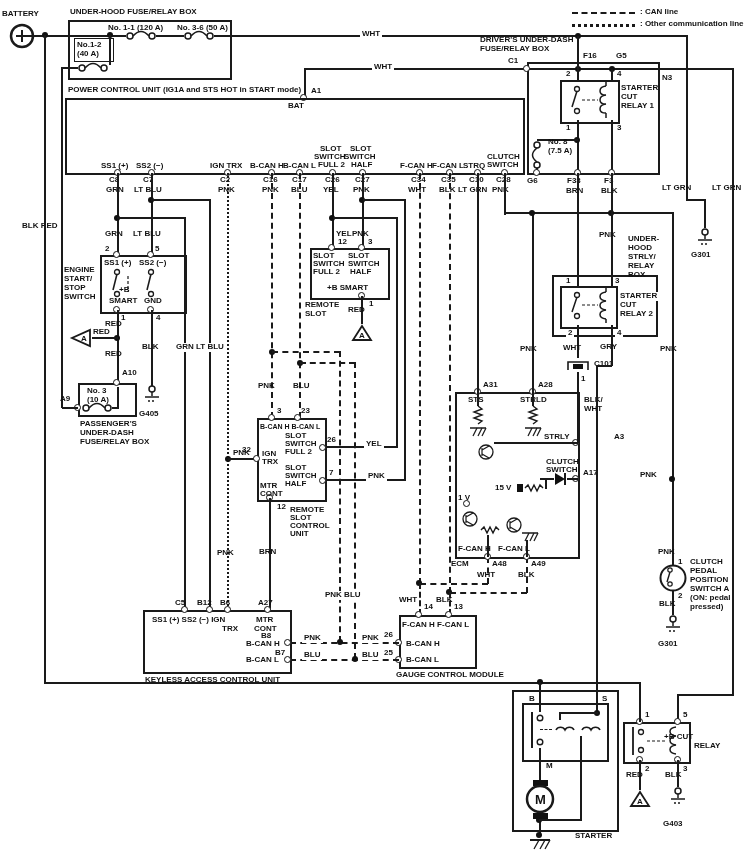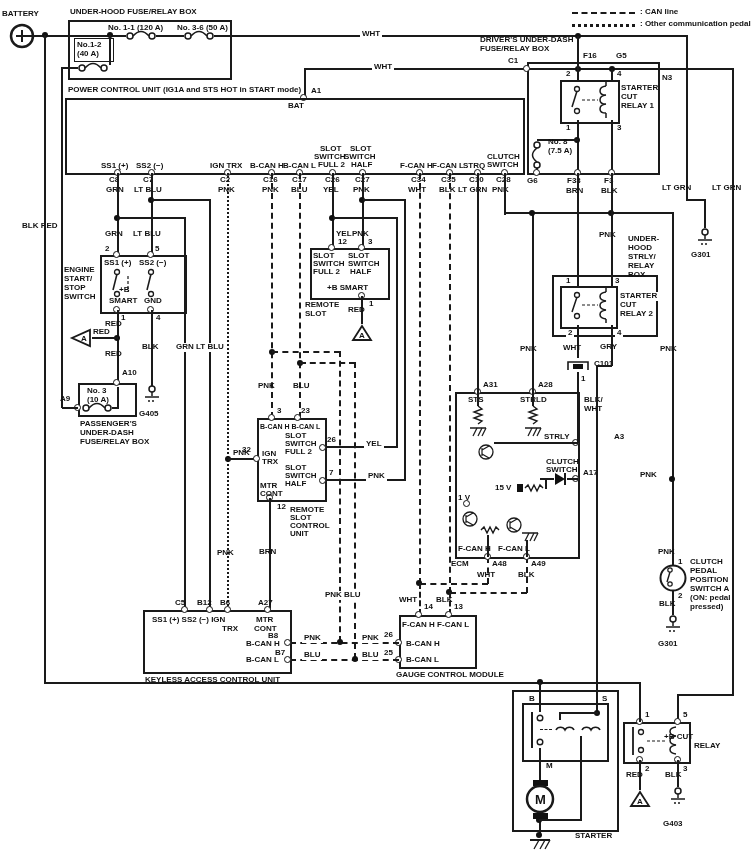--- a/index.html
+++ b/index.html
@@ -19,21 +19,21 @@
   svg{position:absolute;overflow:visible}
 </style>
 </head>
 <body>
 
 <div class="stage">
 
 <div class="dh" style="left:572px;top:12px;width:63px"></div>
 <span class="lab" style="left:640px;top:8px">: CAN line</span>
 <div class="oh" style="left:572px;top:24px;width:63px"></div>
-<span class="lab" style="left:640px;top:20px">: Other communication pedal</span>
+<span class="lab" style="left:640px;top:20px">: Other communication line</span>
 
 <span class="lab" style="left:2px;top:10px">BATTERY</span>
 <svg class="battery-icon" style="left:8px;top:23px" width="28" height="28">
       <circle cx="14" cy="13" r="11" fill="none" stroke="#1a1a1a" stroke-width="2.5"></circle>
       <line x1="14" y1="7" x2="14" y2="19" stroke="#1a1a1a" stroke-width="2"></line>
       <line x1="8" y1="13" x2="20" y2="13" stroke="#1a1a1a" stroke-width="2"></line>
     </svg>
 <div class="wh" style="left:26px;top:35px;width:100px"></div>
 <div class="jd" style="left:42px;top:32px"></div>
     <div class="jd" style="left:107px;top:32px"></div>
@@ -402,21 +402,21 @@
 <div class="pin" style="left:284px;top:639px"></div>
     <div class="pin" style="left:284px;top:656px"></div>
 <span class="lab" style="left:175px;top:599px">C5</span>
     <span class="lab" style="left:197px;top:599px">B12</span>
     <span class="lab" style="left:220px;top:599px">B6</span>
     <span class="lab" style="left:258px;top:599px">A27</span>
 <span class="lab" style="left:152px;top:616px">SS1 (+) SS2 (−) IGN</span>
     <span class="lab" style="left:222px;top:625px">TRX</span>
 <span class="lab" style="left:256px;top:616px">MTR</span>
     <span class="lab" style="left:254px;top:625px">CONT</span>
-<span class="lab" style="left:268px;top:632px">B8</span>
+<span class="lab" style="left:261px;top:632px">B8</span>
     <span class="lab" style="left:275px;top:649px">B7</span>
 <span class="lab" style="left:246px;top:640px">B-CAN H</span>
     <span class="lab" style="left:246px;top:656px">B-CAN L</span>
 <span class="lab" style="left:145px;top:676px">KEYLESS ACCESS CONTROL UNIT</span>
 
 <div class="box" style="left:455px;top:392px;width:121px;height:163px"></div>
 <div class="pin" style="left:474px;top:388px"></div>
     <div class="pin" style="left:529px;top:388px"></div>
     <div class="pin" style="left:572px;top:439px"></div>
     <div class="pin" style="left:572px;top:475px"></div>

